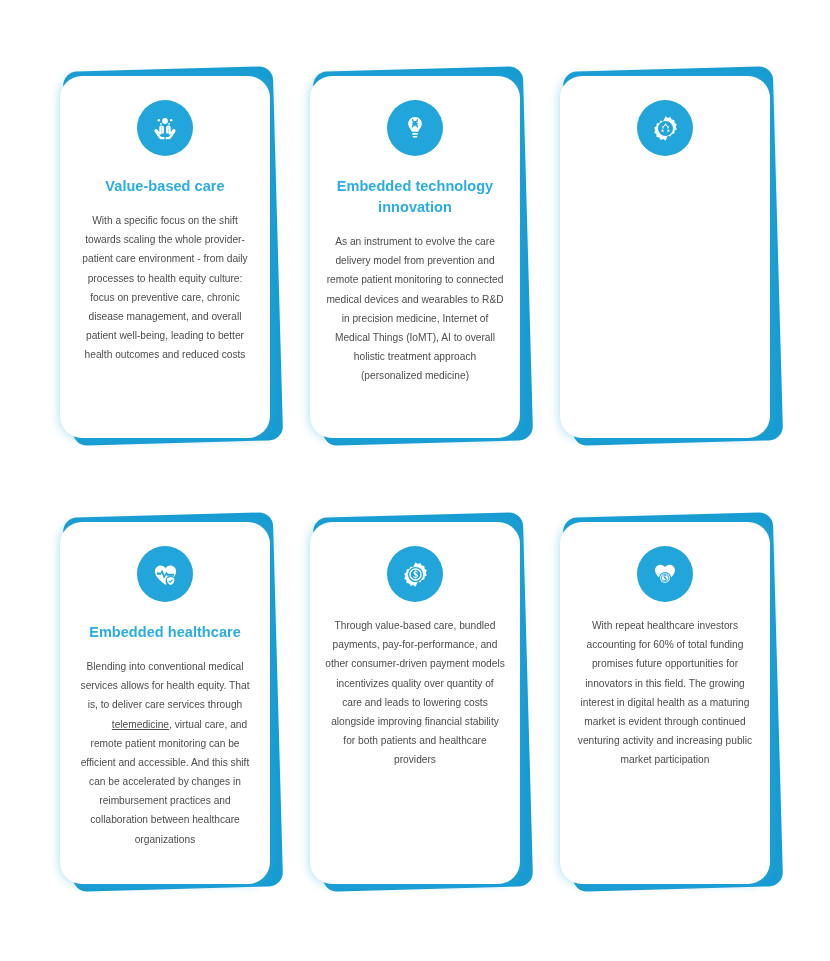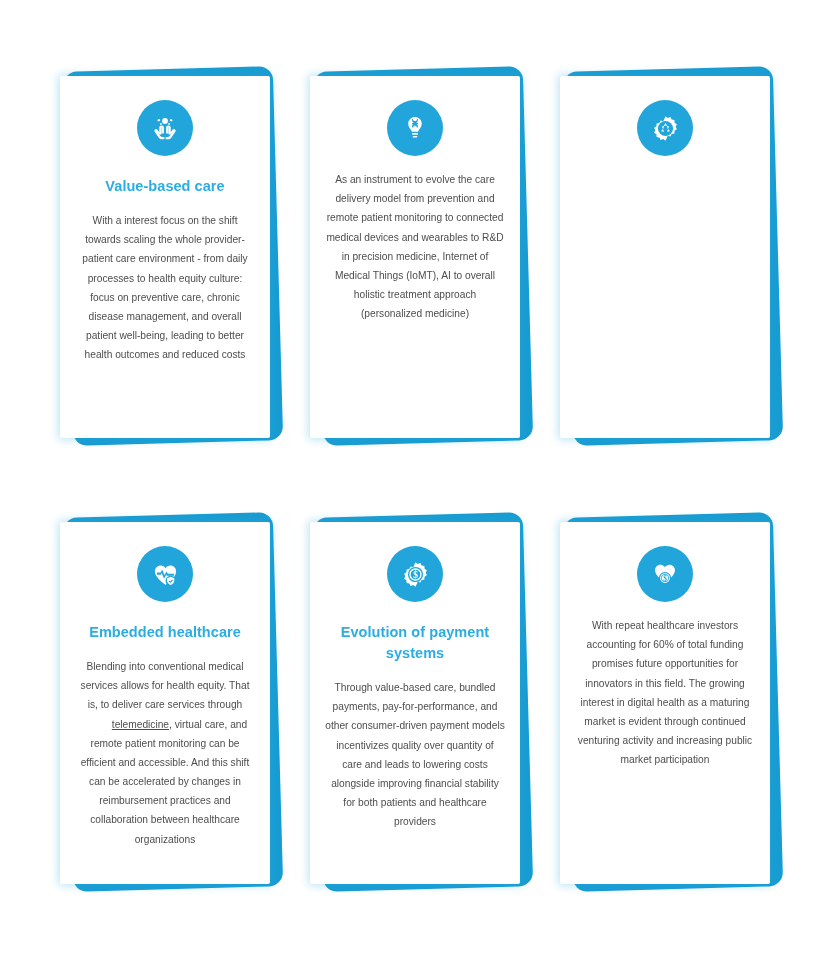--- a/index.html
+++ b/index.html
@@ -49,21 +49,21 @@
   }
 
   
   .card-front {
     position: absolute;
     left: 0;
     top: 14px;
     width: 210px;
     height: 362px;
     background: #ffffff;
-    border-radius: 2px;
+    border-radius: 22px;
     box-shadow: 0 0 9px 2px rgba(41,171,226,0.30);
     z-index: 2;
     padding: 24px 12px 16px 12px;
     display: flex;
     flex-direction: column;
     align-items: center;
   }
 
   
   .icon-badge {
@@ -122,36 +122,37 @@
             <circle cx="9.4" cy="7.6" r="1.25"></circle>
             <circle cx="22.6" cy="7.6" r="1.25"></circle>
             <circle cx="11.6" cy="11.6" r="1"></circle>
             <circle cx="20.4" cy="11.6" r="1"></circle>
             <path d="M13.6 13.4c-1.6 0-2.7 1-2.7 2.4v5.5c0 .5-.6.7-.9.3l-2.3-3.1c-.6-.8-1.7-.9-2.4-.3-.6.5-.7 1.4-.3 2.1l3.9 6.1c.8 1.3 2.2 2 3.7 2h1.3v-2.2h-1.2c-.8 0-1.5-.4-1.9-1.1l-3.6-5.6 2.6 3.5c.9 1.2 2.8.6 2.8-.9v-6.1c0-.2.1-.3.3-.3s.3.1.3.3v6.6h1.8v-6.8c0-1.4-1.2-2.4-2.7-2.4h.6z" opacity="0"></path>
             <path d="M12.2 13.2c-1.3 0-2.3.9-2.3 2.2v5.1l-1.9-2.6c-.6-.8-1.8-1-2.6-.4-.8.6-1 1.7-.4 2.5l4.1 6c.9 1.3 2.4 2.1 4 2.1h2.2v-2.4h-2.2c-.8 0-1.6-.4-2.1-1.1l-3.5-5.1 2.2 2.9c.9 1.2 2.8.6 2.8-.9v-6.1c0-.2.1-.4.3-.4h.1v6.8h1.9v-6.3c0-1.3-1.1-2.2-2.4-2.2h-.2z"></path>
             <path d="M19.8 13.2c1.3 0 2.3.9 2.3 2.2v5.1l1.9-2.6c.6-.8 1.8-1 2.6-.4.8.6 1 1.7.4 2.5l-4.1 6c-.9 1.3-2.4 2.1-4 2.1h-2.2v-2.4h2.2c.8 0 1.6-.4 2.1-1.1l3.5-5.1-2.2 2.9c-.9 1.2-2.8.6-2.8-.9v-6.1c0-.2-.1-.4-.3-.4h-.1v6.8h-1.9v-6.3c0-1.3 1.1-2.2 2.4-2.2h.2z"></path>
           </svg>
         </div>
         <div class="card-title">Value-based care</div>
-        <div class="card-body">With a interest focus on the shift towards scaling the whole provider-patient care environment - from daily processes to health equity culture: focus on preventive care, chronic disease management, and overall patient well-being, leading to better health outcomes and reduced costs</div>
+        <div class="card-body">With a specific focus on the shift towards scaling the whole provider-patient care environment - from daily processes to health equity culture: focus on preventive care, chronic disease management, and overall patient well-being, leading to better health outcomes and reduced costs</div>
       </div>
     </div>
 
     <div class="card-stack">
       <div class="card-back"></div>
       <div class="card-front">
         <div class="icon-badge">
           <svg width="28" height="28" viewBox="0 0 32 32" fill="none" stroke="#ffffff" stroke-width="1.9" stroke-linecap="round">
             <path d="M16 3.5c-4.4 0-7.7 3.4-7.7 7.7 0 2.7 1.1 4.3 2.3 5.8 1 1.2 1.6 2.1 1.8 3.3h7.2c.2-1.2.8-2.1 1.8-3.3 1.2-1.5 2.3-3.1 2.3-5.8 0-4.3-3.3-7.7-7.7-7.7z" fill="#ffffff" stroke="none"></path>
             <rect x="12.6" y="21.8" width="6.8" height="1.9" rx=".9" fill="#ffffff" stroke="none"></rect>
             <rect x="13.3" y="25" width="5.4" height="1.8" rx=".9" fill="#ffffff" stroke="none"></rect>
             <path d="M13.2 6.4c0 4.2 5.6 4.2 5.6 8.4M18.8 6.4c0 4.2-5.6 4.2-5.6 8.4" stroke="#21a5da" stroke-width="1.5"></path>
             <path d="M13.9 8.6h4.2M13.2 11h5.6M13.9 13.4h4.2" stroke="#21a5da" stroke-width="1.3"></path>
           </svg>
         </div>
+        <div class="card-title">Embedded technology innovation</div>
         <div class="card-body">As an instrument to evolve the care delivery model from prevention and remote patient monitoring to connected medical devices and wearables to R&amp;D in precision medicine, Internet of Medical Things (IoMT), AI to overall holistic treatment approach (personalized medicine)</div>
       </div>
     </div>
 
     <div class="card-stack">
       <div class="card-back"></div>
       <div class="card-front">
         <div class="icon-badge">
           <svg width="29" height="29" viewBox="0 0 32 32">
             <path fill="#ffffff" d="M16 2.6l2.5 1.7 2.9-.9 1.4 2.7 3 .5.2 3 2.5 1.7-1.2 2.8 1.2 2.8-2.5 1.7-.2 3-3 .5-1.4 2.7-2.9-.9L16 29.4l-2.5-1.7-2.9.9-1.4-2.7-3-.5-.2-3L3.5 20.7l1.2-2.8-1.2-2.8 2.5-1.7.2-3 3-.5 1.4-2.7 2.9.9L16 2.6z"></path>
@@ -197,21 +198,20 @@
       <div class="card-back"></div>
       <div class="card-front">
         <div class="icon-badge">
           <svg width="29" height="29" viewBox="0 0 32 32">
             <path fill="#ffffff" d="M16 2.6l2.5 1.7 2.9-.9 1.4 2.7 3 .5.2 3 2.5 1.7-1.2 2.8 1.2 2.8-2.5 1.7-.2 3-3 .5-1.4 2.7-2.9-.9L16 29.4l-2.5-1.7-2.9.9-1.4-2.7-3-.5-.2-3L3.5 20.7l1.2-2.8-1.2-2.8 2.5-1.7.2-3 3-.5 1.4-2.7 2.9.9L16 2.6z"></path>
             <circle cx="16" cy="16" r="8.4" fill="#21a5da"></circle>
             <circle cx="16" cy="16" r="6.1" fill="none" stroke="#ffffff" stroke-width="1.5"></circle>
             <text x="16" y="20.3" font-family="Liberation Serif, serif" font-size="10.5" font-weight="bold" fill="#ffffff" text-anchor="middle">$</text>
           </svg>
         </div>
-        <div class="card-title">Evolution of payment systems</div>
         <div class="card-body">Through value-based care, bundled payments, pay-for-performance, and other consumer-driven payment models incentivizes quality over quantity of care and leads to lowering costs alongside  improving financial stability for both patients and healthcare providers</div>
       </div>
     </div>
 
     <div class="card-stack">
       <div class="card-back"></div>
       <div class="card-front">
         <div class="icon-badge">
           <svg width="28" height="28" viewBox="0 0 32 32">
             <path fill="#ffffff" d="M16 25.6S4.6 18.5 4.6 11.6c0-3.5 2.8-6.3 6.2-6.3 2.1 0 4 1.1 5.2 2.8 1.2-1.7 3.1-2.8 5.2-2.8 3.4 0 6.2 2.8 6.2 6.3C27.4 18.5 16 25.6 16 25.6z"></path>

